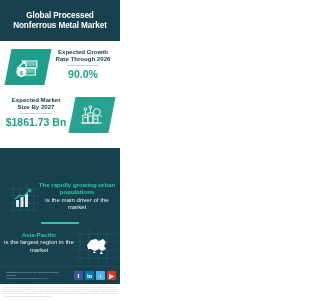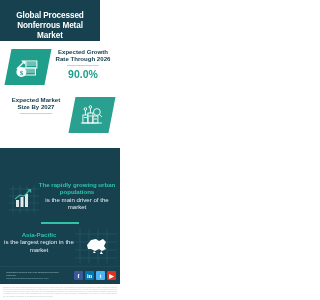--- a/index.html
+++ b/index.html
@@ -19,24 +19,24 @@
     height: 300px;
     position: relative;
     background: #ffffff;
     overflow: hidden;
   }
 
   
   .header {
     position: absolute;
     left: 0; top: 0;
-    width: 100px; height: 41px;
+    width: 120px; height: 41px;
     background: #17414f;
     display: flex;
-    align-items: flex-end;
+    align-items: center;
     justify-content: center;
   }
   .header-title {
     color: #ffffff;
     font-size: 8.2px;
     font-weight: bold;
     line-height: 10px;
     text-align: center;
     letter-spacing: -0.1px;
     padding: 0 6px;
@@ -265,20 +265,21 @@
         <div class="lbl">Expected Growth Rate Through 2026</div>
         <div class="rule"></div>
         <div class="big">90.0%</div>
       </div>
     </div>
 
     <div class="row2">
       <div class="row2-text">
         <div class="lbl">Expected Market Size By 2027</div>
         <div class="rule"></div>
+        <div class="big">$1861.73 Bn</div>
       </div>
       <div class="para-icon light right icon-factory">
         <div class="para-inner">
           <svg width="26" height="23" viewBox="0 0 26 23">
             <g stroke="#ffffff" stroke-width="0.9" fill="none">
               <rect x="4" y="11" width="5" height="8"></rect>
               <rect x="9" y="9" width="5" height="10"></rect>
               <rect x="14" y="12" width="5" height="7"></rect>
               <line x1="2" y1="19" x2="23" y2="19"></line>
               <line x1="6.5" y1="11" x2="6.5" y2="6"></line>

